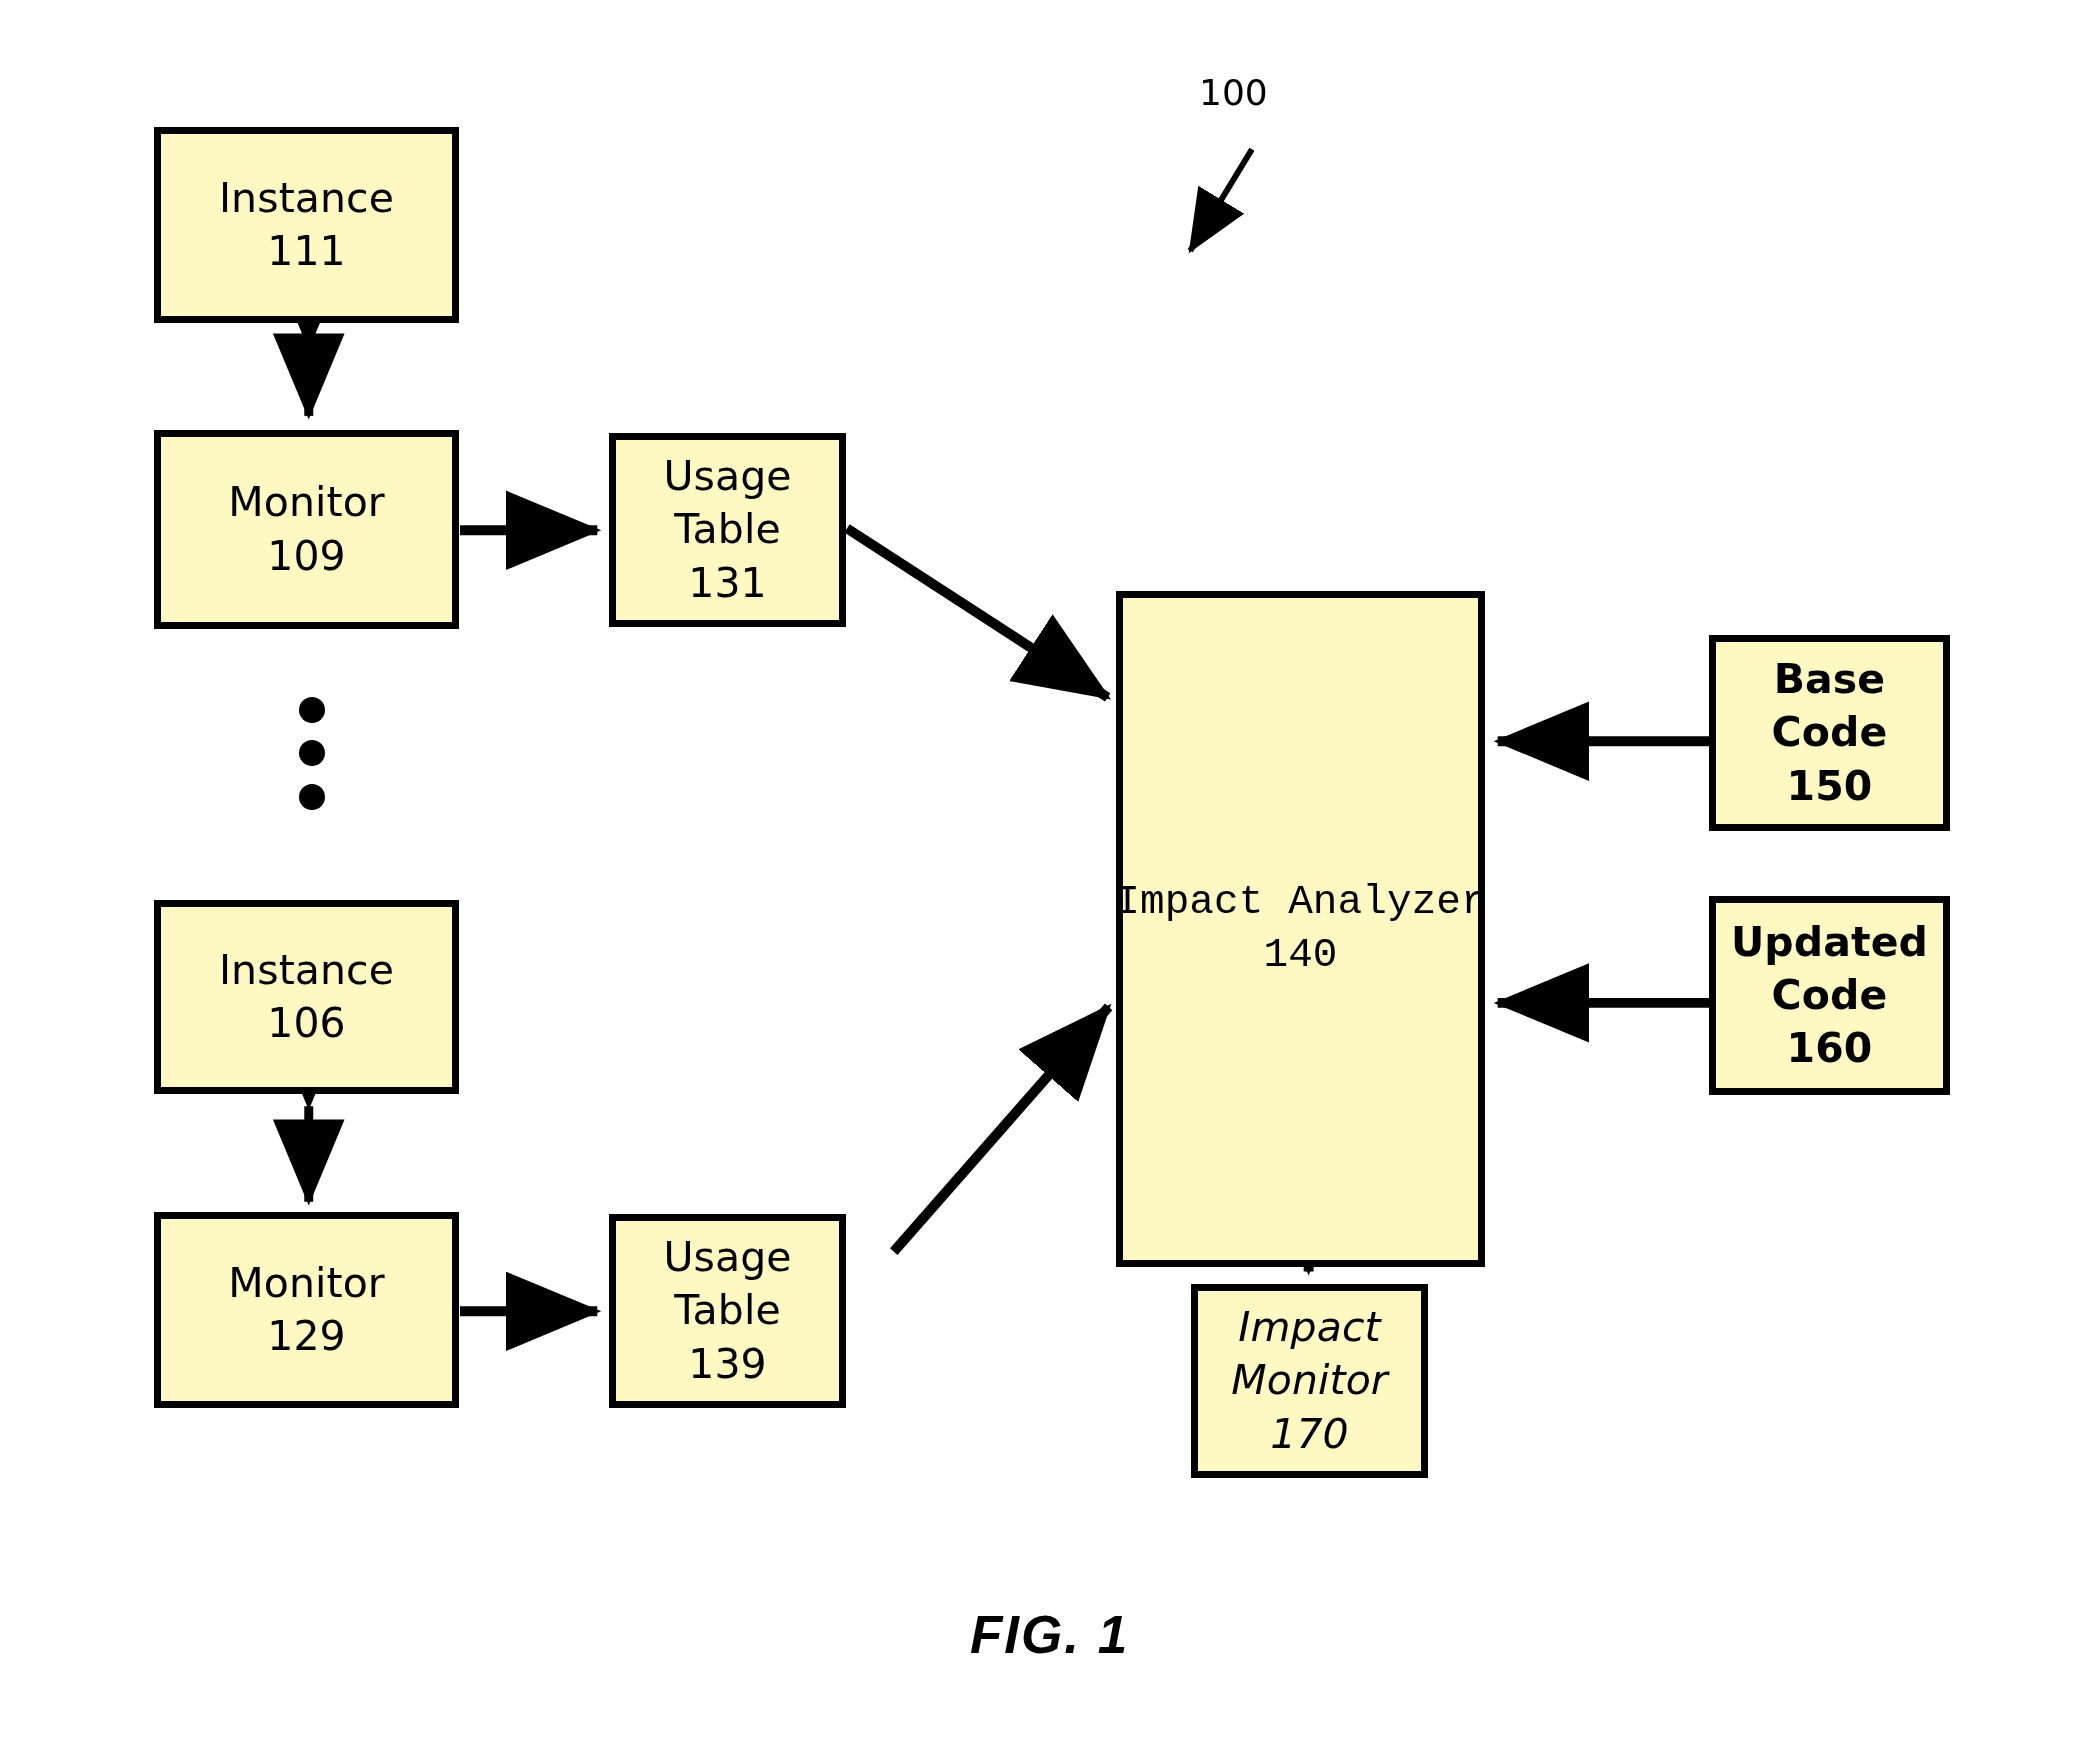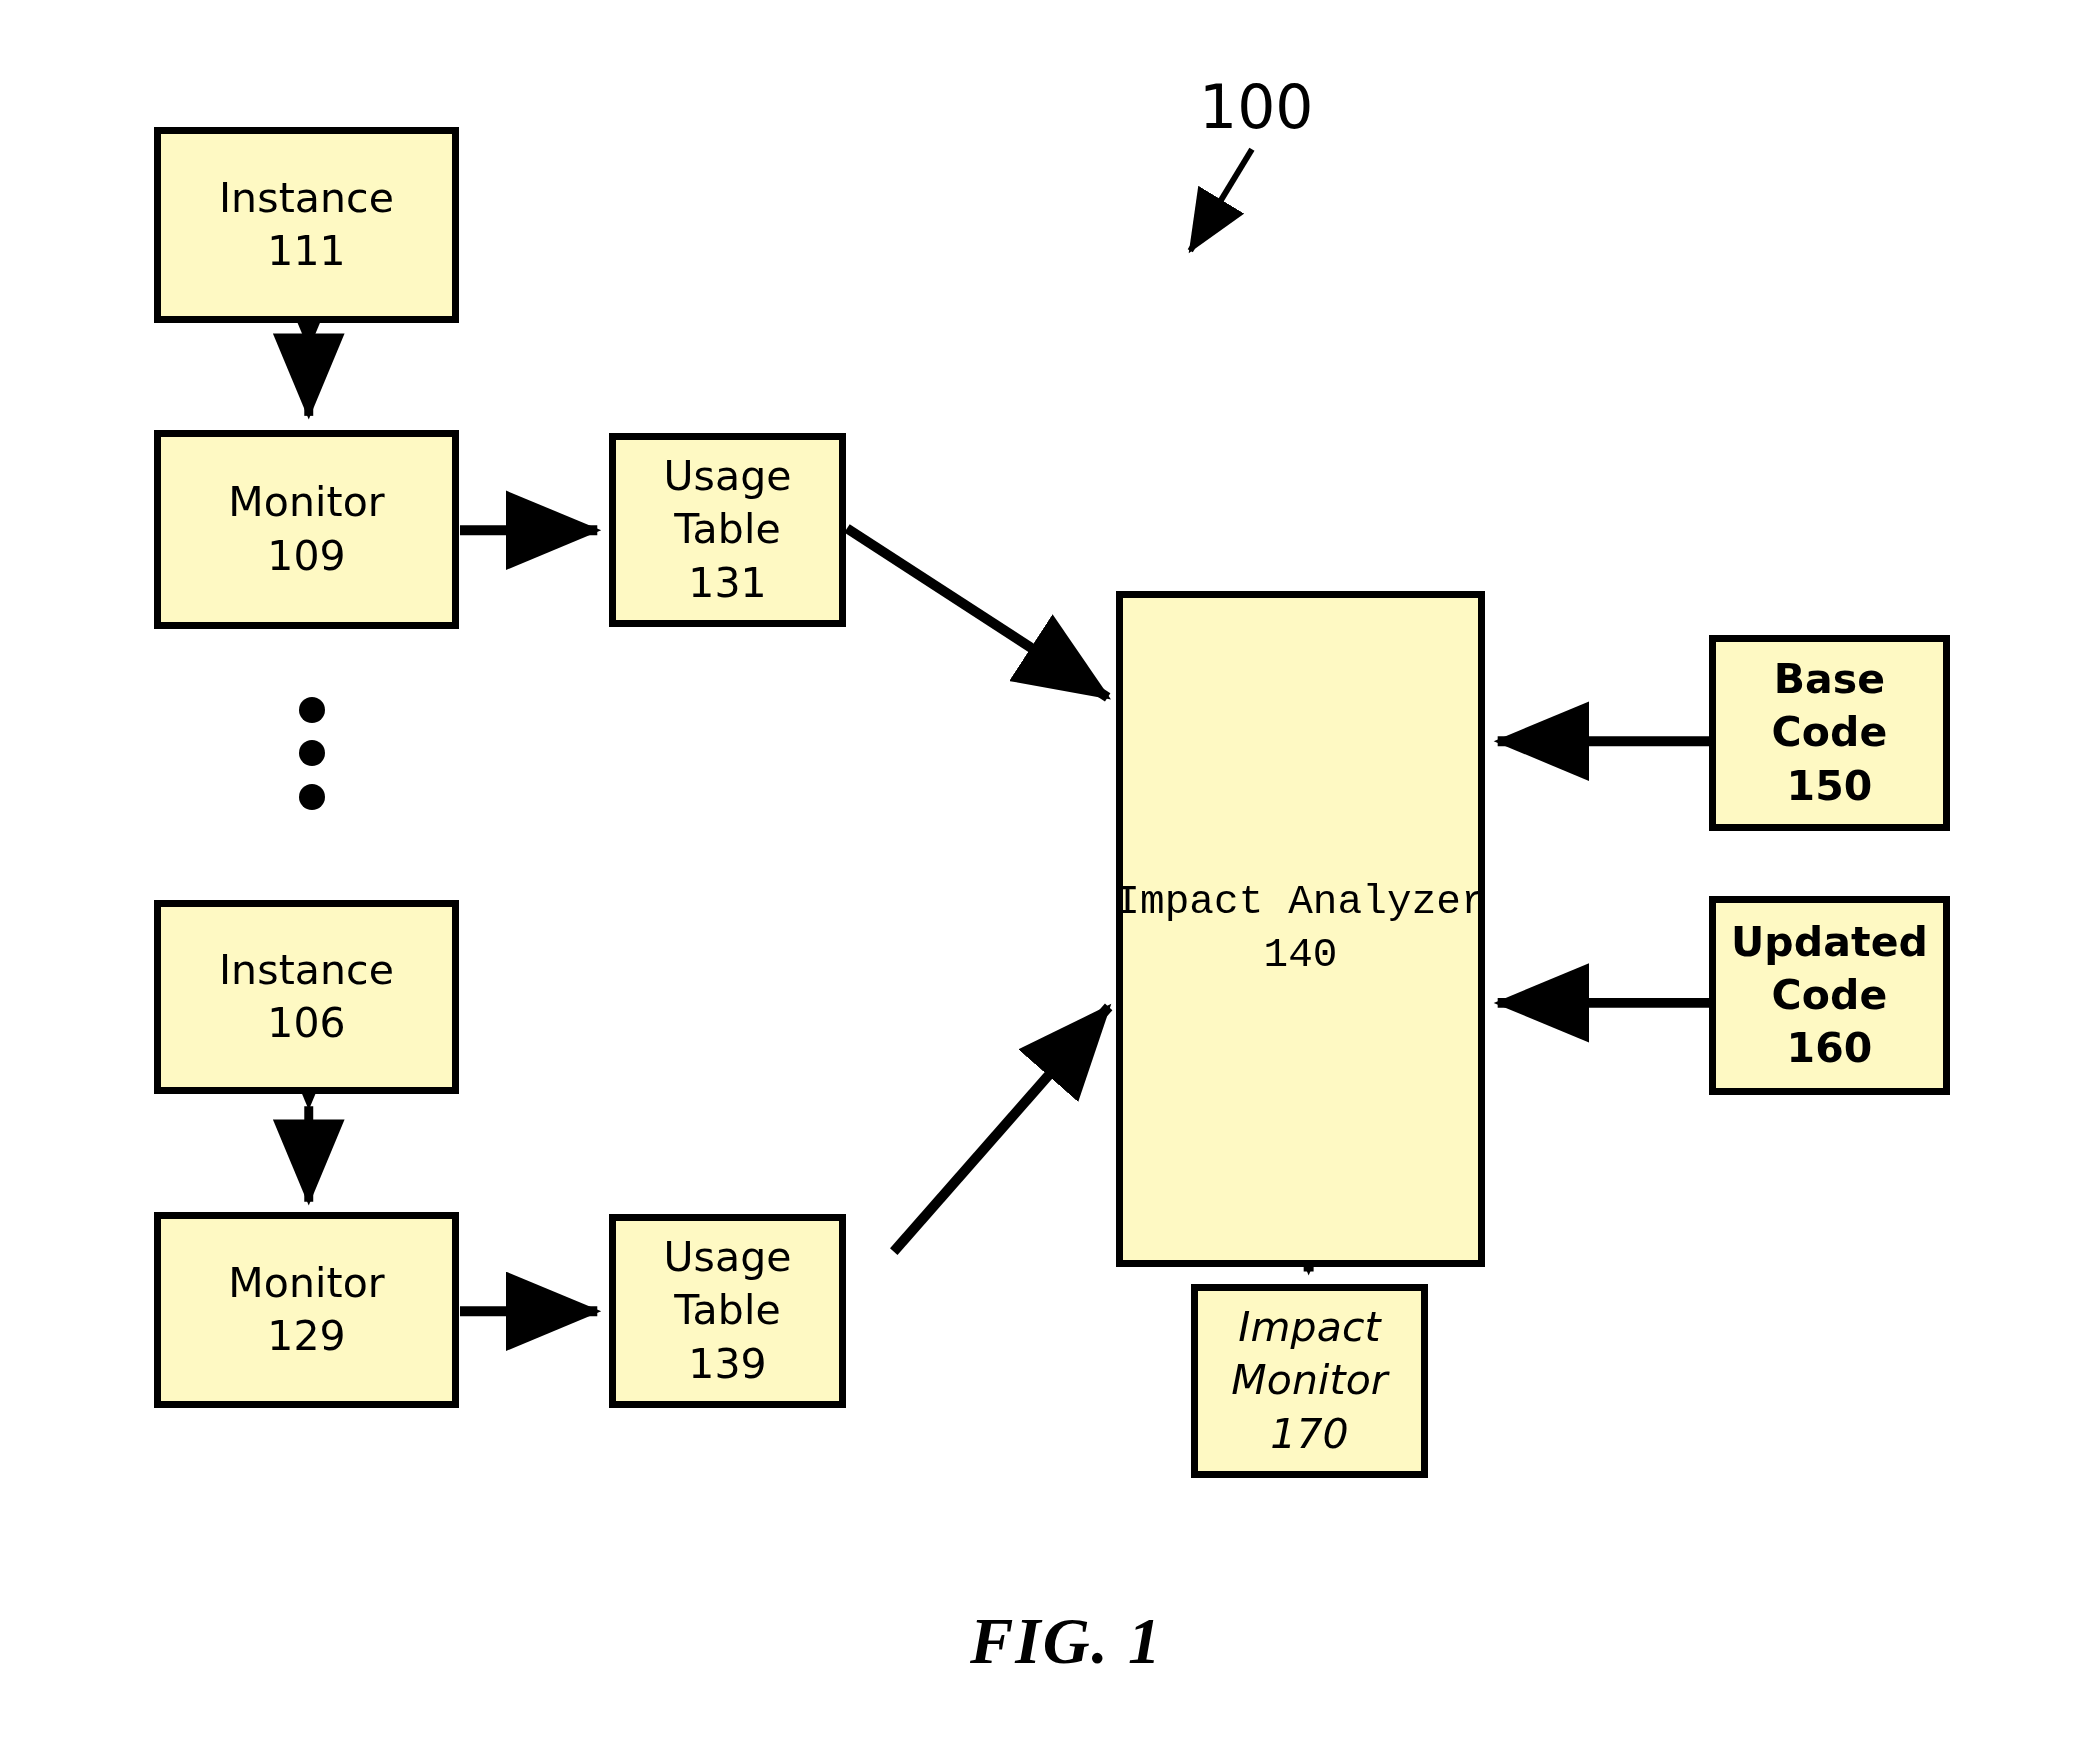--- a/index.html
+++ b/index.html
@@ -37,31 +37,31 @@
     text-align: center;
     color: #000000;
     font-size: 41px;
     line-height: 1.30;
     font-family: "DejaVu Sans", sans-serif;
     letter-spacing: 0.1px;
   }
   .node .ln { display: block; white-space: nowrap; }
   .ref-100 {
     position: absolute;
-    font-size: 60px;
+    font-size: 36px;
     color: #000000;
     font-family: "DejaVu Sans", sans-serif;
   }
   .fig-caption {
     position: absolute;
-    font-size: 65px;
+    font-size: 53px;
     font-style: italic;
     font-weight: 600;
     color: #000000;
-    font-family: Liberation Serif, serif;
+    font-family: Liberation Sans, sans-serif;
     letter-spacing: 2px;
   }
   .dot {
     position: absolute;
     width: 26px;
     height: 26px;
     border-radius: 50%;
     background: #000000;
   }
 </style>

